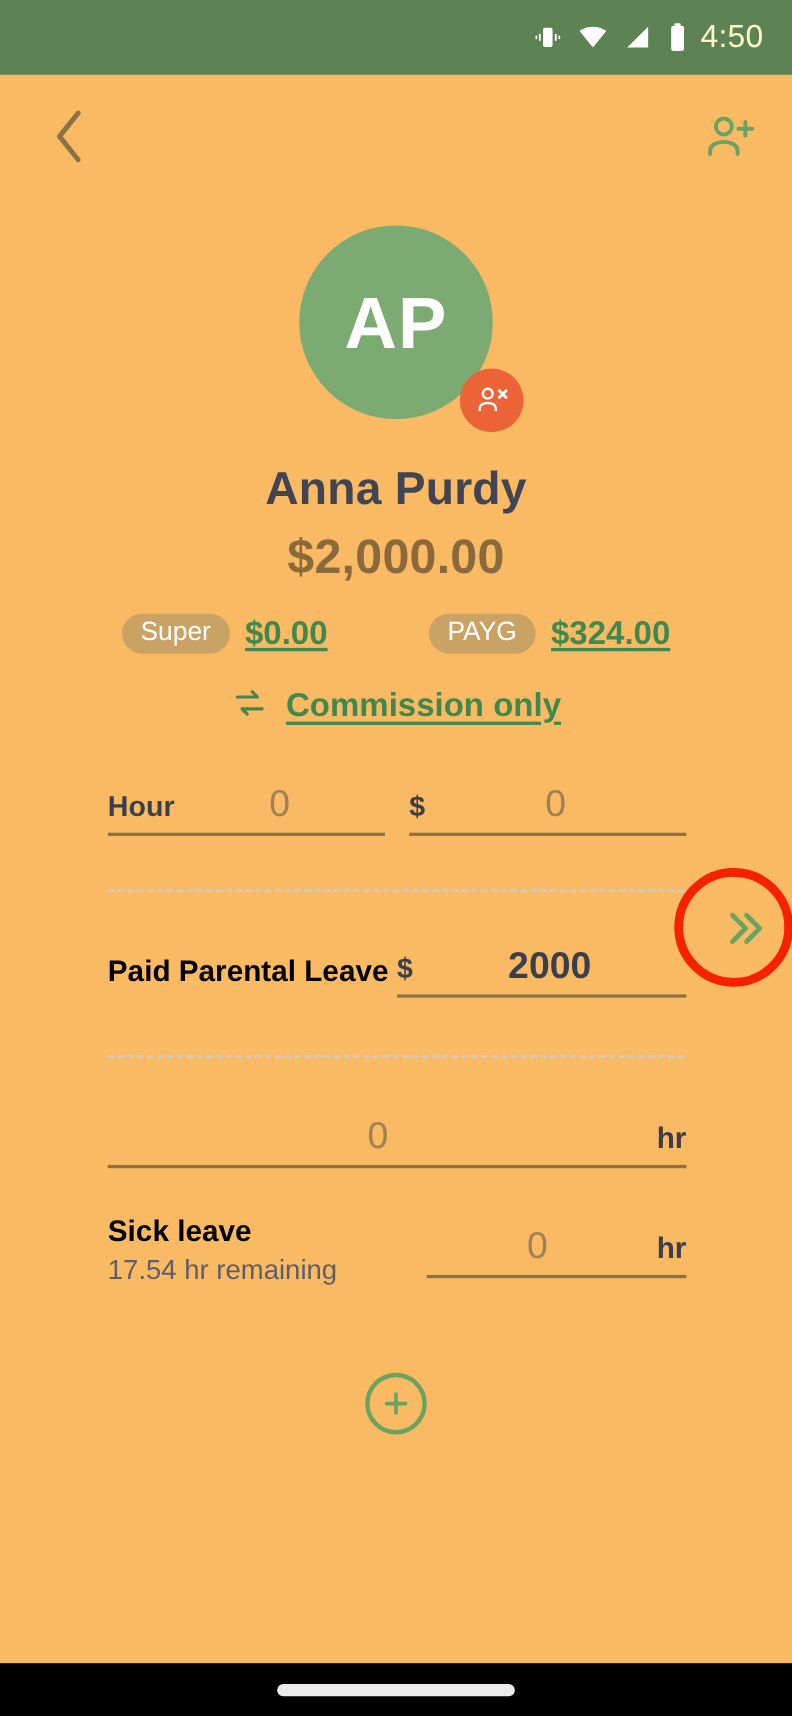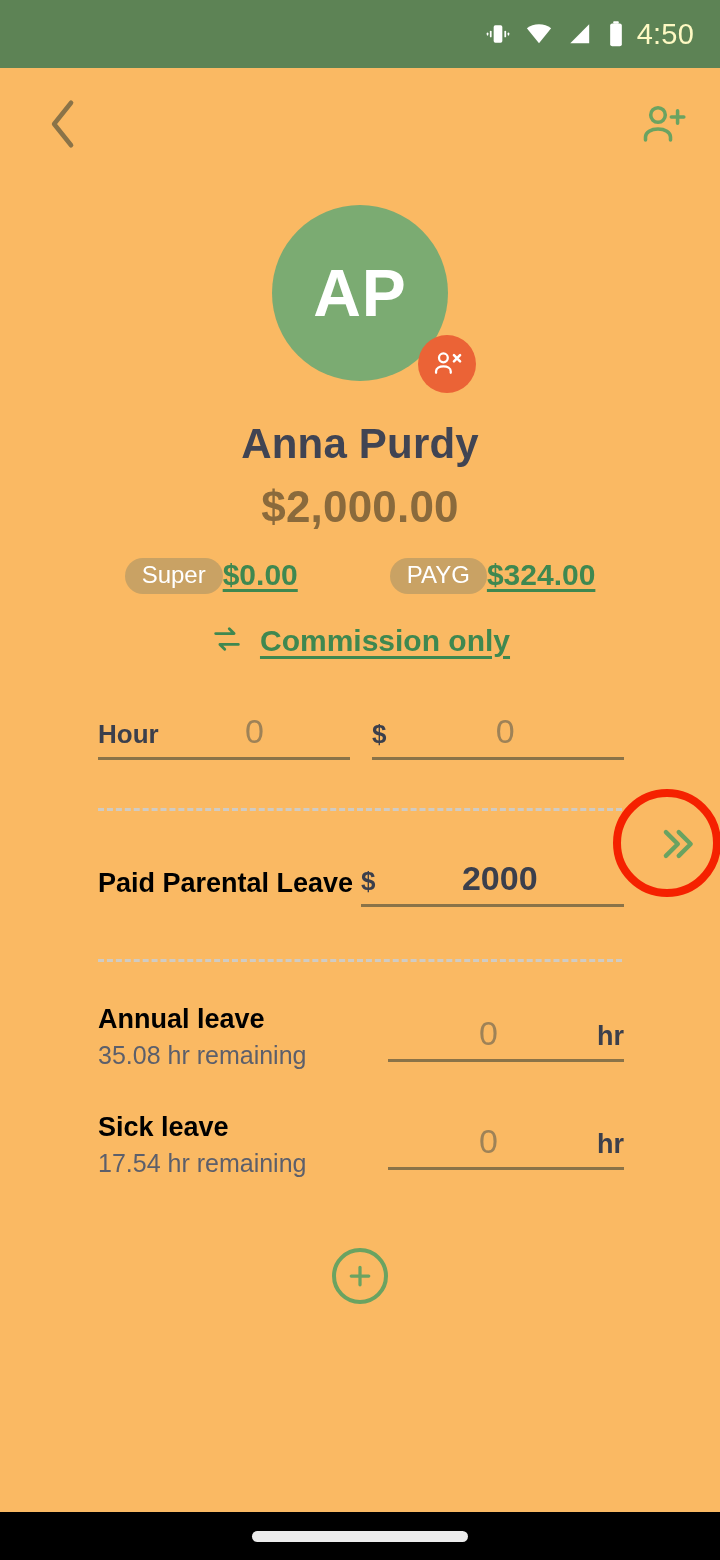--- a/index.html
+++ b/index.html
@@ -80,21 +80,21 @@
     position:absolute; left:0; top:482px; width:720px;
     text-align:center; color:#8a6a3c;
     font-size:44px; font-weight:700; letter-spacing:.2px;
   }
 
   
   #chips-row{
     position:absolute; left:0; top:558px; width:720px;
     display:flex; justify-content:center; align-items:center; gap:92px;
   }
-  .chip-group{ display:flex; align-items:flex-start; }
+  .chip-group{ display:flex; align-items:center; gap:14px; }
   .chip-pill{
     background:#c9a264; color:#ffffff;
     border-radius:22px; padding:5px 17px 7px 17px;
     font-size:24px; font-weight:400; line-height:1;
     cursor:pointer;
   }
   .chip-value{
     color:#3f8850; font-size:30px; font-weight:700;
     text-decoration:underline; text-underline-offset:4px;
     cursor:pointer;
@@ -315,24 +315,20 @@
       </div>
       <div class="field" style="flex:1 1 0;">
         <span class="prefix">$</span>
         <span class="val filled">2000</span>
       </div>
     </div>
 
     <div class="divider" style="margin-top:52px;"></div>
 
     <div class="leave-row" style="margin-top:42px;">
-      <div class="leave-left">
-        <div class="leave-title">Annual leave</div>
-        <div class="leave-sub">35.08 hr remaining</div>
-      </div>
       <div class="leave-right">
         <div class="field">
           <span class="val placeholder">0</span>
           <span class="suffix">hr</span>
         </div>
       </div>
     </div>
 
     <div class="leave-row" style="margin-top:42px;">
       <div class="leave-left">

